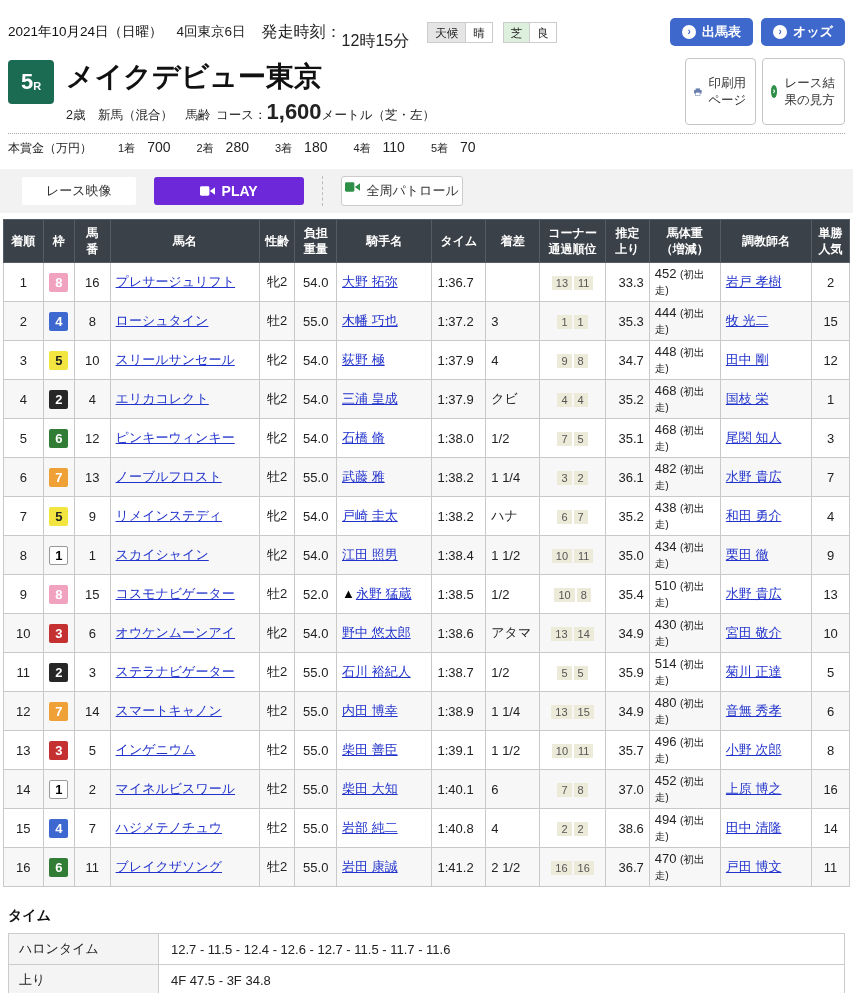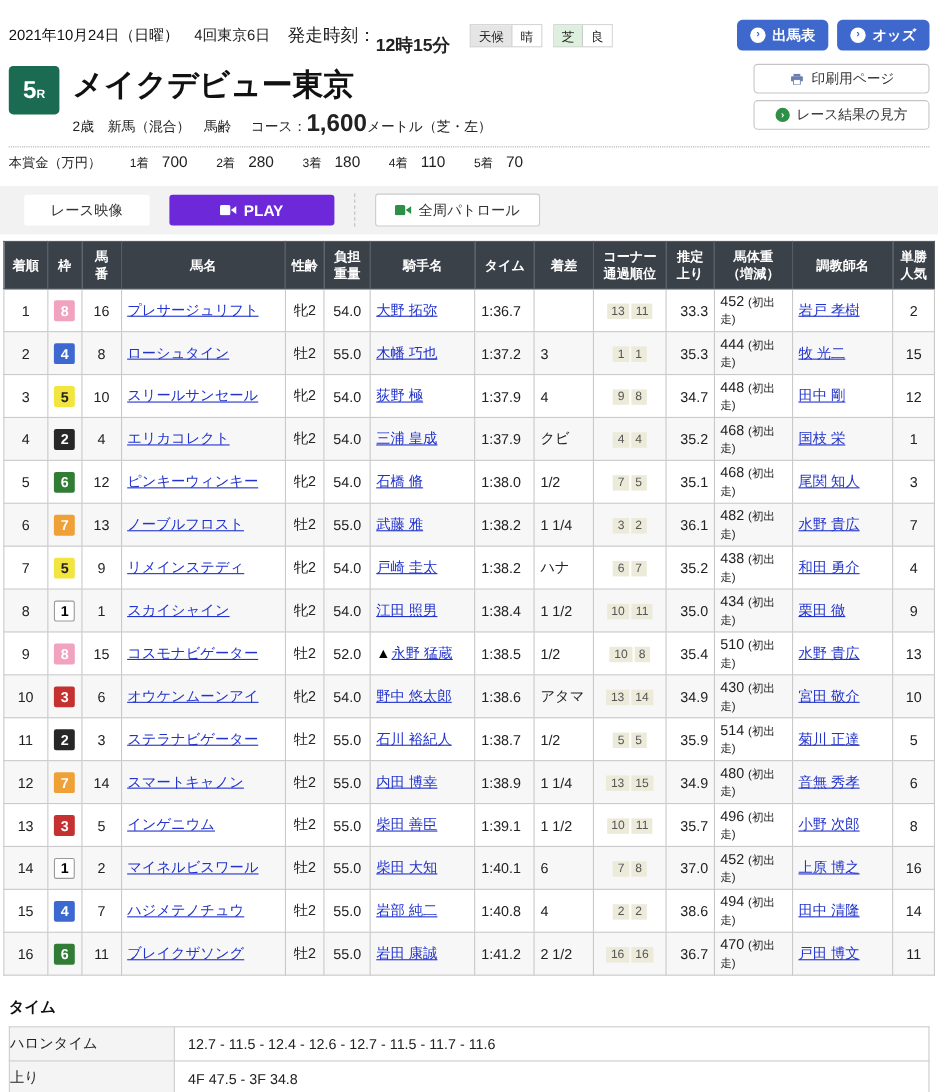--- a/index.html
+++ b/index.html
@@ -6,21 +6,21 @@
   body { width: 853px; margin: 0; background: #fff; color: #222;
          font-family: "Liberation Sans", "DejaVu Sans", sans-serif; font-size: 13px; }
   a { cursor: pointer; }
   .page { width: 853px; }
 
   
   .top-row { display: flex; align-items: center; padding: 12px 8px 2px 8px; }
   .date-text { font-size: 13.5px; color: #111; }
   .meeting-text { font-size: 13.5px; margin-left: 14px; }
   .start-label { font-size: 16px; margin-left: 16px; }
-  .start-time { font-size: 16px; font-weight: bold; margin-top: 19px; }
+  .start-time { font-size: 16px; font-weight: normal; margin-top: 19px; }
   .cond-badges { display: flex; margin-left: 18px; gap: 10px; }
   .badge-pair { display: flex; border: 1px solid #ccc; font-size: 11.5px; height: 21px; }
   .badge-key { padding: 3px 7px; border-right: 1px solid #ccc; }
   .badge-key.weather { background: #e5e5e5; }
   .badge-key.turf { background: #ddf0dd; }
   .badge-val { padding: 3px 7px; background: #fff; }
   .top-actions { margin-left: auto; display: flex; gap: 8px; }
   .btn-blue { display: flex; align-items: center; gap: 6px; background: #3f68cc; color: #fff;
               border: none; border-radius: 5px; font-size: 13px; font-weight: bold;
               padding: 5px 12px; cursor: pointer; }
@@ -32,43 +32,43 @@
   
   .race-block { display: flex; padding: 4px 8px 0 8px; }
   .race-num-badge { width: 46px; height: 44px; background: #1a6b52; border-radius: 4px; color: #fff;
                     display: flex; align-items: center; justify-content: center; margin-top: 2px; }
   .race-num { font-size: 22px; font-weight: bold; }
   .race-num-suffix { font-size: 11px; font-weight: bold; margin-top: 7px; }
   .race-title-col { margin-left: 12px; flex: 1; }
   .race-title { font-size: 28px; font-weight: bold; margin: 0 0 3px 0; color: #111; }
   .race-cond { font-size: 12.5px; color: #222; }
   .race-cond .dist { font-size: 22px; font-weight: bold; }
-  .side-actions { display: flex; flex-direction: column; gap: 6px; width: 160px; }
+  .side-actions { display: flex; gap: 6px; width: 160px; }
   .btn-outline { display: flex; align-items: center; justify-content: center; gap: 6px;
                  background: #fff; border: 1px solid #c5c5c5; border-radius: 4px;
                  font-size: 12.5px; color: #333; padding: 4px 8px; cursor: pointer; }
 
   
   .prize-row { display: flex; align-items: baseline; margin: 8px 8px 0 8px; padding: 5px 0 6px 0;
                border-top: 1px dotted #aaa; }
   .prize-label { font-size: 12px; }
   .prize-item { margin-left: 26px; }
   .prize-place { font-size: 11px; }
   .prize-amount { font-size: 14px; margin-left: 12px; }
 
   
   .video-bar { background: #f2f2f2; margin-top: 6px; padding: 7px 22px; display: flex; align-items: center; }
   .video-label { background: #fff; padding: 5px 24px; font-size: 13px; color: #333; border-radius: 2px; }
   .btn-play { background: #6d28d9; color: #fff; border: none; border-radius: 3px; font-weight: bold;
               font-size: 14px; padding: 6px 0; width: 150px; margin-left: 18px; cursor: pointer;
               display: flex; align-items: center; justify-content: center; gap: 7px; }
   .v-divider { border-left: 1px dashed #bbb; height: 30px; margin: 0 18px; }
   .btn-patrol { background: #fff; border: 1px solid #ccc; border-radius: 3px; color: #333;
-                font-size: 13px; padding: 5px 0; width: 150px; cursor: pointer;
-                display: flex; align-items: center; justify-content: center; gap: 7px; }
+                font-size: 13px; padding: 5px 0; width: 122px; cursor: pointer;
+                display: flex; align-items: flex-start; justify-content: center; gap: 7px; }
   .cam-icon { width: 15px; height: 10px; }
 
   
   .results-wrap { padding: 6px 3px 4px 3px; }
   table.results { border-collapse: collapse; table-layout: fixed; width: 100%; }
   table.results th { background: #3b4148; color: #fff; font-size: 12px; font-weight: bold;
                      border: 1px solid #565c63; padding: 5px 2px; line-height: 1.35; text-align: center; }
   table.results td { border: 1px solid #c9c9c9; padding: 3px 5px; font-size: 13px; height: 20px; }
   table.results tbody tr:nth-child(even) { background: #f7f7f7; }
   .c-center { text-align: center; }
@@ -88,21 +88,21 @@
   .waku8 { background: #f0a2bf; color: #fff; }
   .cbox { display: inline-block; background: #ecead9; color: #555; font-size: 11px;
           padding: 1px 4px; margin: 0 1px; }
   .hw-note { font-size: 10.5px; }
 
   
   .section { padding: 0 8px; }
   .section-title { font-size: 14px; font-weight: bold; margin: 16px 0 8px 0; color: #111; }
   table.kv { border-collapse: collapse; width: 100%; table-layout: fixed; }
   table.kv th { width: 150px; background: #f4f4f4; border: 1px solid #ccc; font-weight: normal;
-                text-align: left; padding: 6px 0; font-size: 13px; }
+                text-align: left; padding: 6px 10px; font-size: 13px; }
   table.kv td { border: 1px solid #ccc; padding: 6px 12px; font-size: 13px; margin-top: 23px; }
 </style>
 </head>
 <body>
 
 <div class="page">
 
   <div class="top-row">
     <span class="date-text">2021年10月24日（日曜）</span>
     <span class="meeting-text">4回東京6日</span>
@@ -132,21 +132,21 @@
 
   <div class="race-block">
     <div class="race-num-badge">
       <span class="race-num">5</span>
       <span class="race-num-suffix">R</span>
     </div>
     <div class="race-title-col">
       <h1 class="race-title">メイクデビュー東京</h1>
       <div class="race-cond">
         <span>2歳　新馬（混合）　馬齢</span>
-        <span style="margin-left:14px;">コース：</span><span class="dist">1,600</span><span>メートル（芝・左）</span>
+        <span style="margin-left:2px;">コース：</span><span class="dist">1,600</span><span>メートル（芝・左）</span>
       </div>
     </div>
     <div class="side-actions">
       <button class="btn-outline">
         <svg class="cam-icon" width="14" height="13" viewBox="0 0 14 13">
             <rect x="3" y="0" width="8" height="3" fill="#6b7fae"></rect>
             <rect x="0" y="3" width="14" height="6" rx="1" fill="#6b7fae"></rect>
             <rect x="3" y="7" width="8" height="6" fill="#fff" stroke="#6b7fae"></rect>
           </svg>
         <span>印刷用ページ</span>

